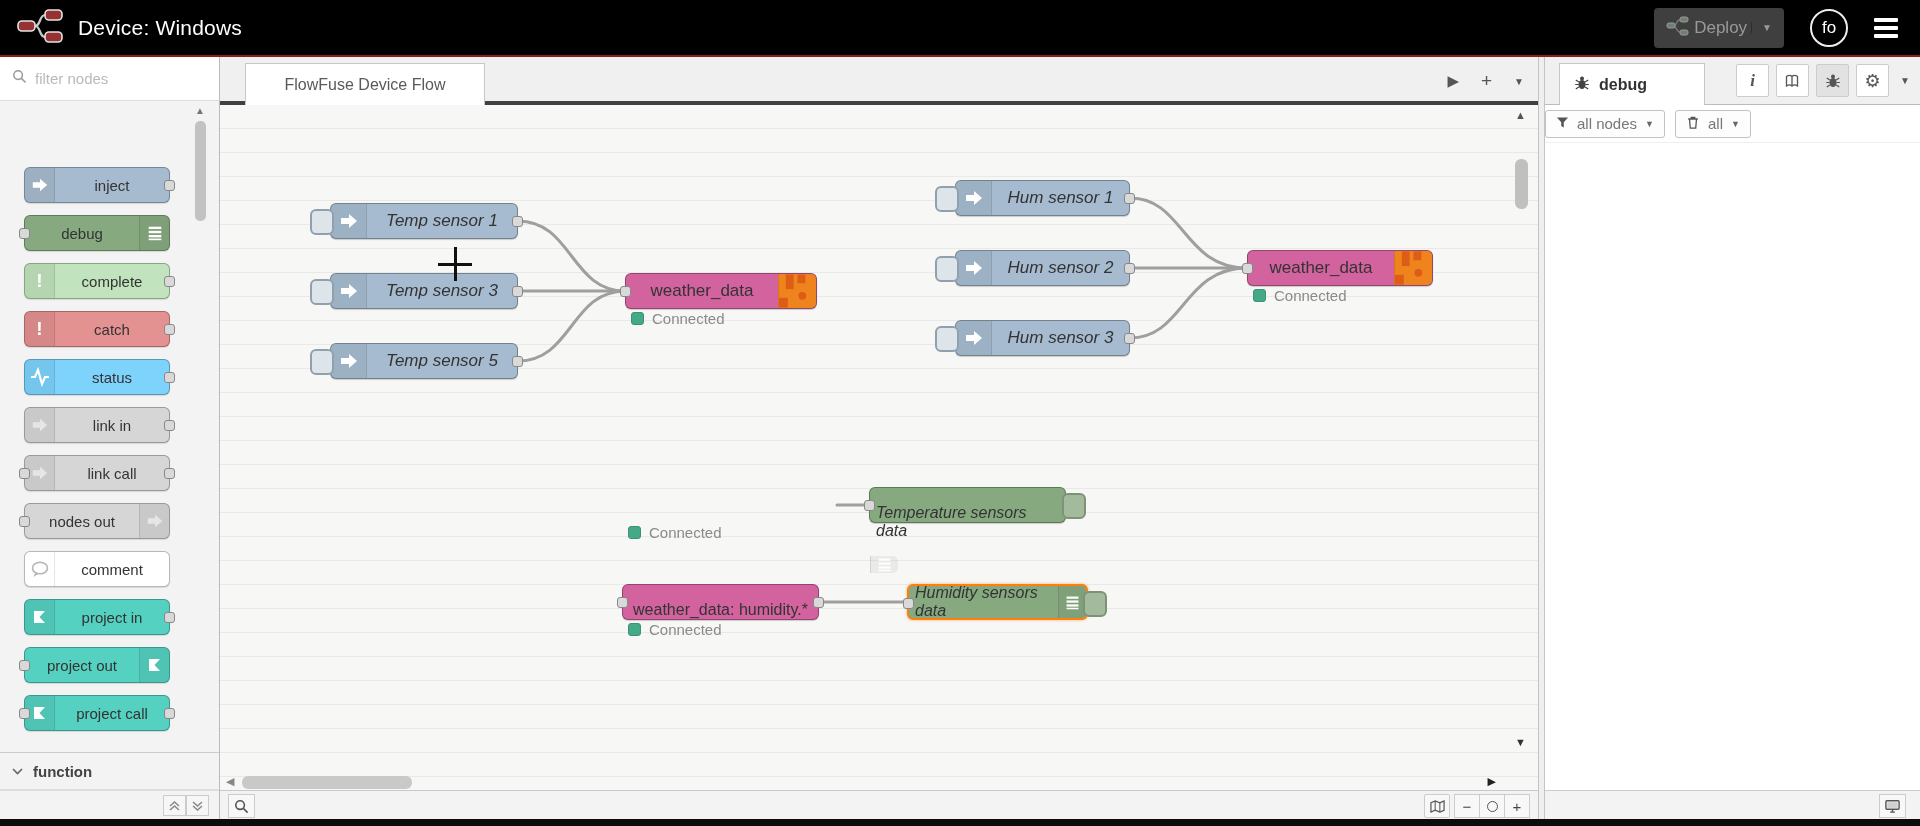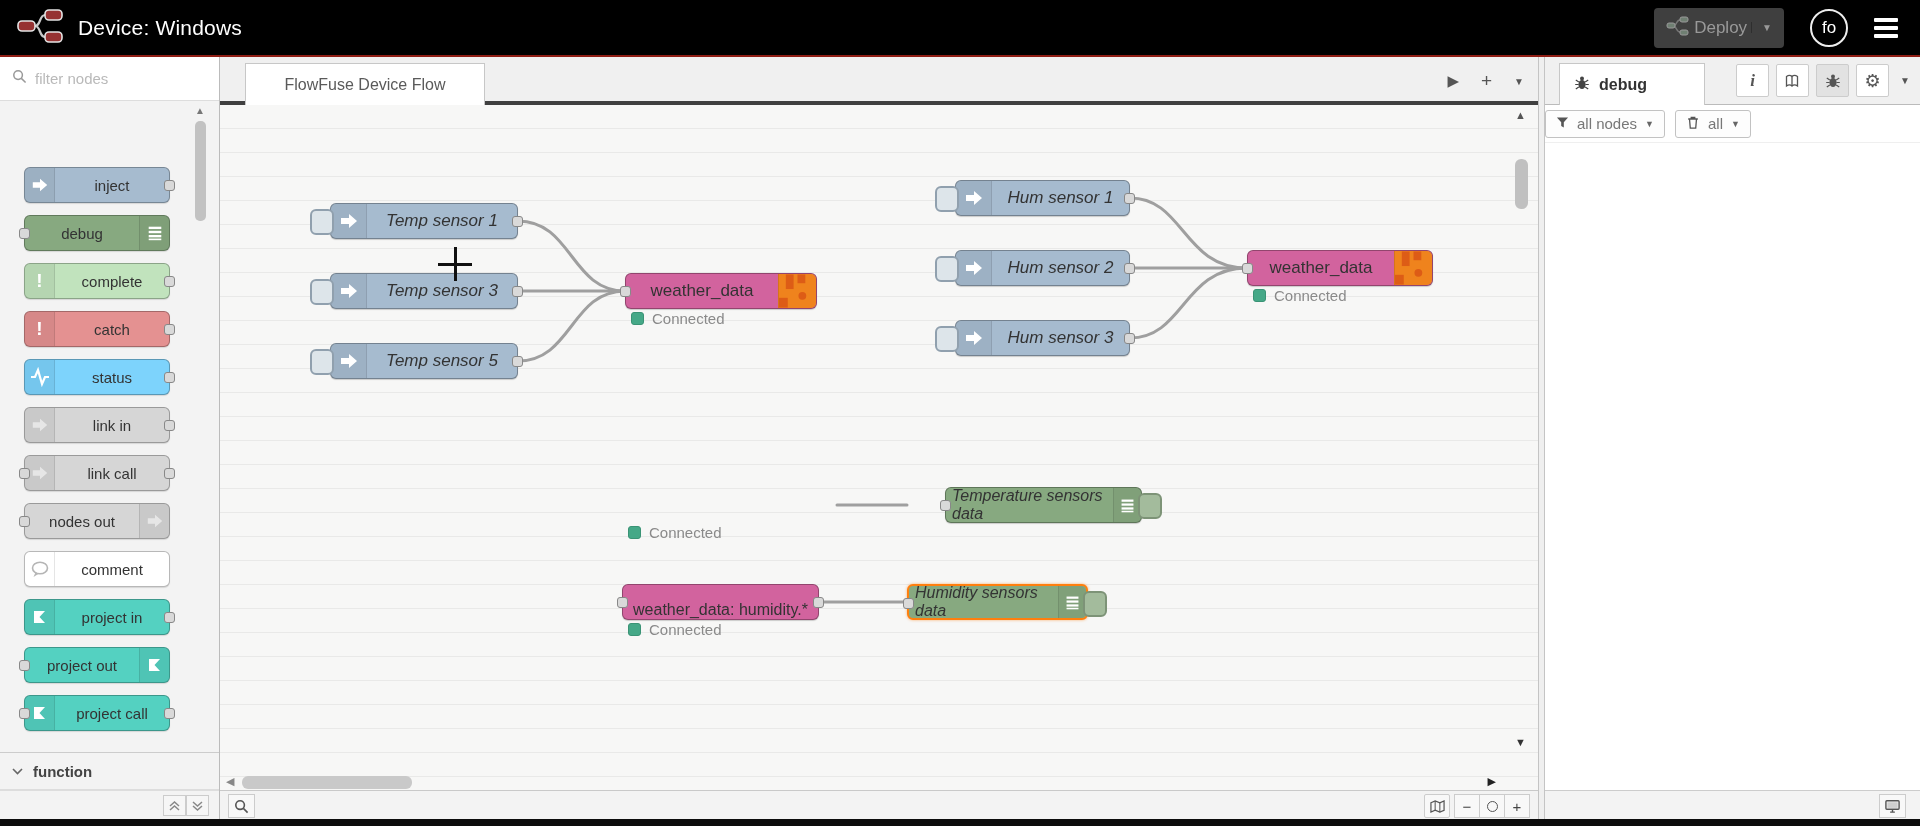--- a/index.html
+++ b/index.html
@@ -458,21 +458,21 @@
     <div class="nstatus" style="left:1033px;top:182px;">
       <span class="dot"></span>
       <span>Connected</span>
     </div>
 
     <div class="nstatus" style="left:408px;top:419px;">
       <span class="dot"></span>
       <span>Connected</span>
     </div>
 
-    <div class="cnode c-debug" style="left:725px;top:382px;width:197px;">
+    <div class="cnode c-debug" style="left:649px;top:382px;width:197px;flex-direction:column;">
       <span class="port in"></span>
       <span class="clabel italic" style="font-size:16px;">Temperature sensors data</span>
       <span class="cicon right" style="width:28px;">
         <svg width="17" height="17" viewBox="0 0 20 20">
             <g fill="#fff">
               <rect x="3" y="3" width="14" height="2.6"></rect>
               <rect x="3" y="7.6" width="14" height="2.6"></rect>
               <rect x="3" y="12.2" width="14" height="2.6"></rect>
               <rect x="3" y="16.2" width="14" height="1.8"></rect>
             </g>

